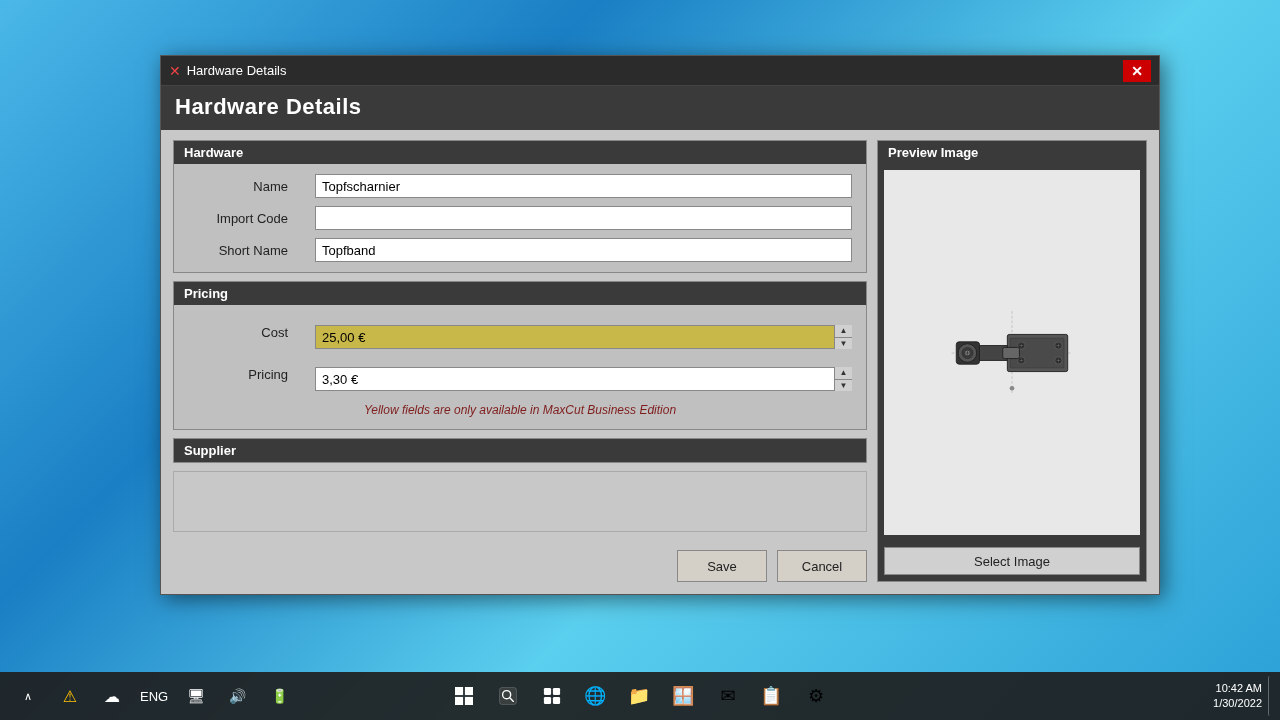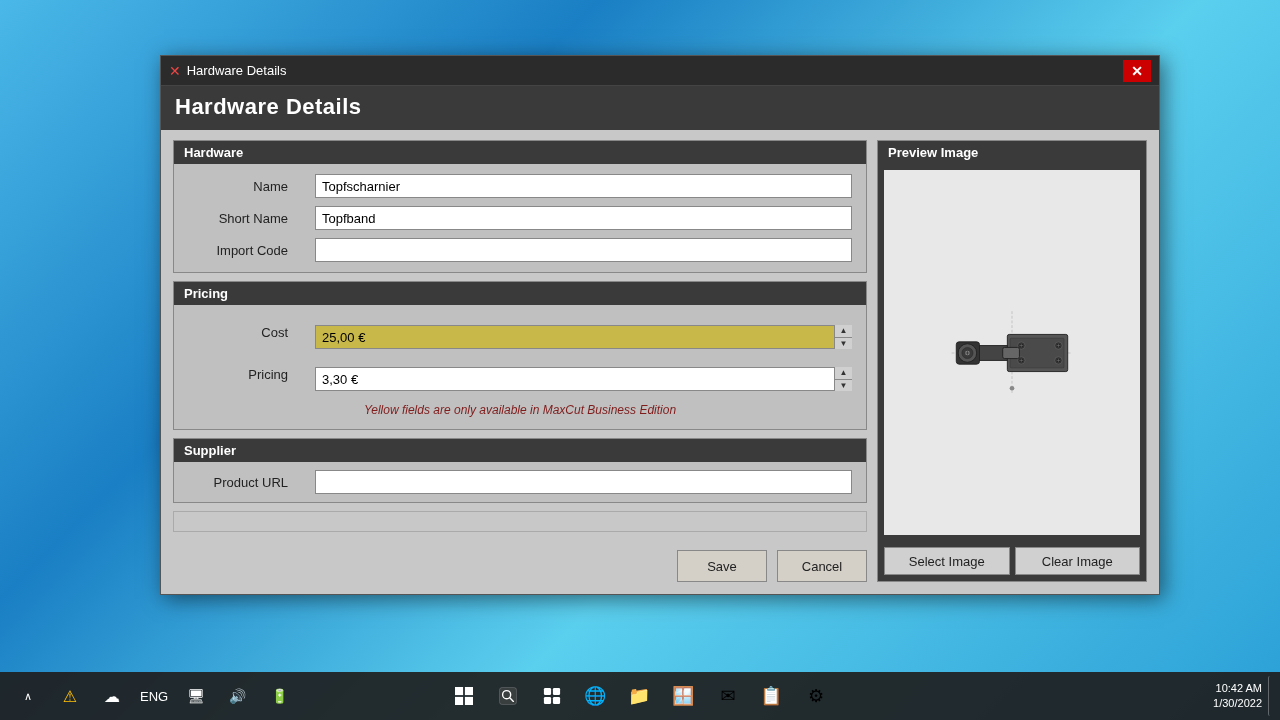--- a/index.html
+++ b/index.html
@@ -350,27 +350,27 @@
         <div class="section-box">
           <div class="section-header">Hardware</div>
           <div class="section-body">
 
             <div class="form-row">
               <label class="form-label">Name</label>
               <input class="form-input" type="text" value="Topfscharnier" style="">
             </div>
 
             <div class="form-row">
+              <label class="form-label">Import Code</label>
+              <input class="form-input" type="text" value="" style="">
+            </div>
+
+            <div class="form-row">
               <label class="form-label">Short Name</label>
               <input class="form-input" type="text" value="Topfband" style="">
-            </div>
-
-            <div class="form-row">
-              <label class="form-label">Import Code</label>
-              <input class="form-input" type="text" value="" style="">
             </div>
 
           </div>
         </div>
 
         <div class="section-box">
           <div class="section-header">Pricing</div>
           <div class="section-body">
 
             <div class="form-row">
@@ -395,26 +395,20 @@
               </div>
             </div>
 
             <div class="warning-text">Yellow fields are only available in MaxCut Business Edition</div>
 
           </div>
         </div>
 
         <div class="section-box supplier-section">
           <div class="section-header">Supplier</div>
-          <div class="section-body">
-            <div class="form-row">
-              <label class="form-label">Product URL</label>
-              <input class="form-input" type="text" style="background: white;" value="">
-            </div>
-          </div>
         </div>
 
         <div style="flex:1; background:#c8c8c8; border:1px solid #aaa;"></div>
 
         <div class="bottom-buttons">
           <button class="action-btn">Save</button>
           <button class="action-btn">Cancel</button>
         </div>
 
       </div>
@@ -467,21 +461,20 @@
               <line x1="120" y1="56" x2="120" y2="60" stroke="#777" stroke-width="0.6"></line>
 
               <rect x="60" y="44" width="18" height="12" rx="2" fill="#666" stroke="#222" stroke-width="1"></rect>
 
               <circle cx="70" cy="88" r="2.5" fill="#888"></circle>
             </svg>
           </div>
 
           <div class="preview-buttons">
             <button class="preview-btn">Select Image</button>
-            <button class="preview-btn">Clear Image</button>
           </div>
         </div>
       </div>
 
     </div>
   </div>
 </div>
 
 <div class="taskbar">
   <div class="taskbar-left">

